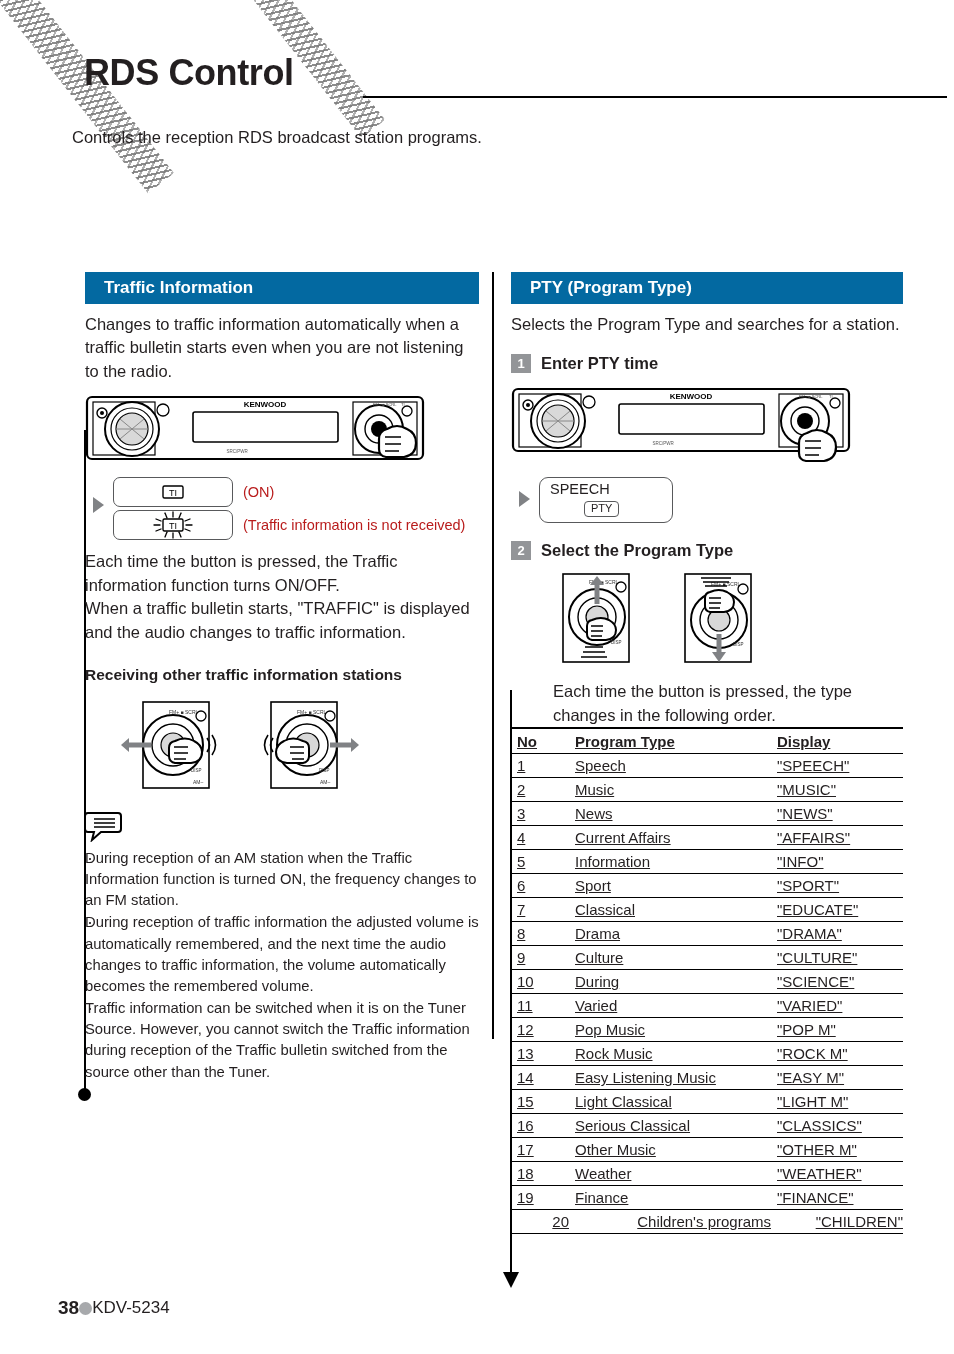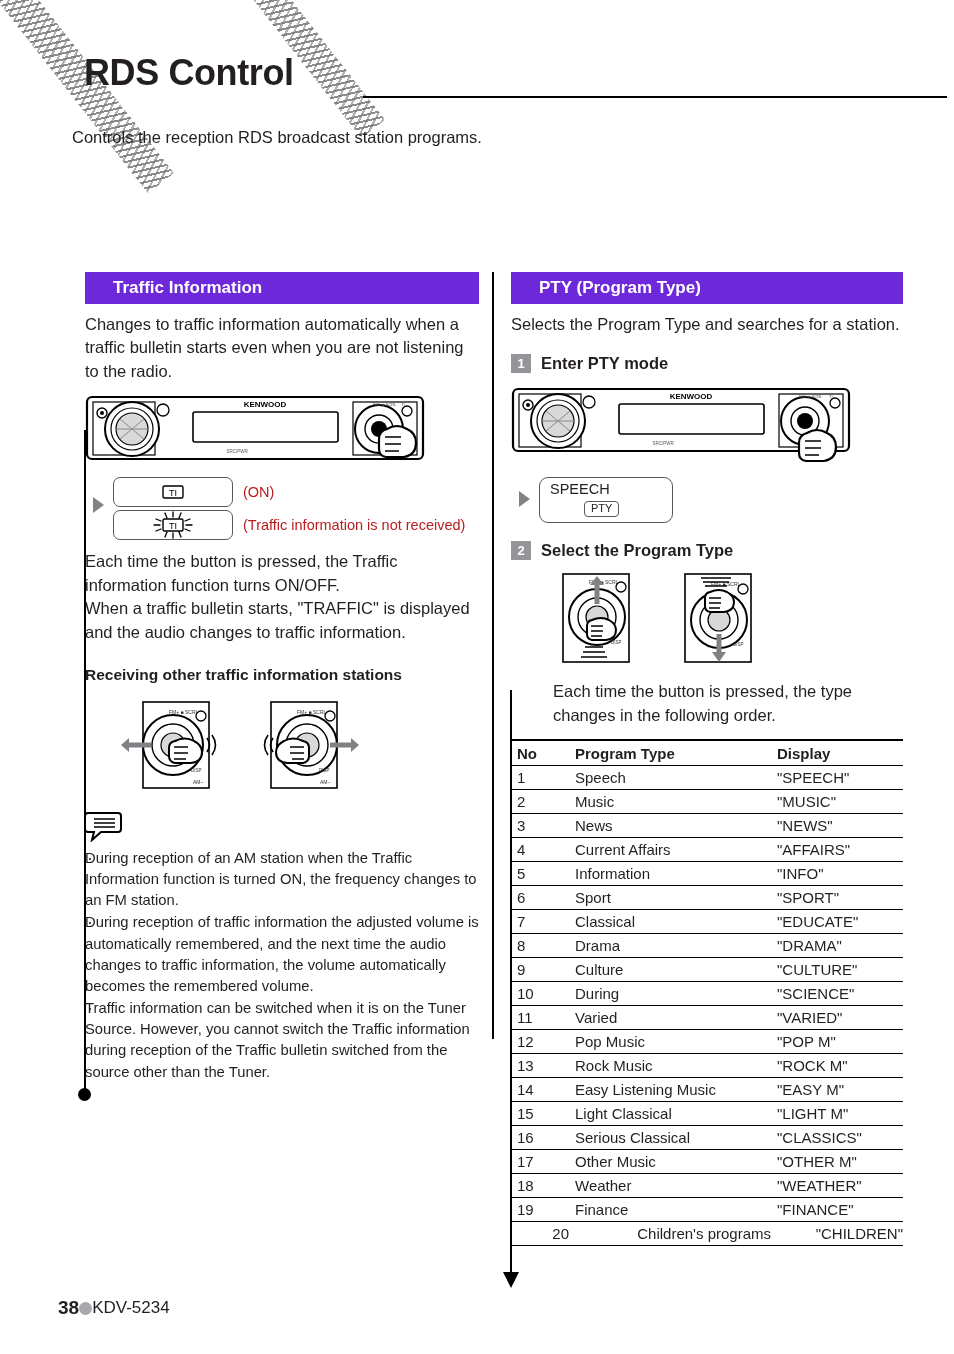--- a/index.html
+++ b/index.html
@@ -77,25 +77,25 @@
   #col-divider {
     position: absolute;
     left: 492px;
     top: 272px;
     width: 2px;
     height: 767px;
     background: #000;
   }
 
   .section-head {
-    background: #6d28d9;
+    background: #0369a1;
     color: #fff;
     font-size: 17px;
     font-weight: bold;
-    padding: 7px 0 8px 28px;
+    padding: 7px 0 8px 19px;
     line-height: 1;
   }
 
   .body-text {
     font-size: 16.5px;
     line-height: 1.42;
     margin-top: 9px;
   }
 
   .sub-head {
@@ -221,24 +221,24 @@
     left: 503px;
     top: 1272px;
     width: 0; height: 0;
     border-left: 8px solid transparent;
     border-right: 8px solid transparent;
     border-top: 16px solid #000;
   }
 
   
   #pty-table {
-    margin-top: 12px;
     border-collapse: collapse;
     width: 392px;
     font-size: 15px;
+    text-decoration: underline;
   }
   #pty-table th {
     text-align: left;
     font-weight: bold;
     font-size: 15px;
     padding: 4px 0 3px 6px;
     border-top: 2.6px solid #000;
     border-bottom: 1.3px solid #000;
   }
   #pty-table td {
@@ -424,21 +424,21 @@
 </div>
 
 <div class="column" id="col-right">
 
   <div class="section-head">PTY (Program Type)</div>
 
   <div class="body-text">Selects the Program Type and searches for a station.</div>
 
   <div class="step-row">
     <div class="step-num">1</div>
-    <div class="step-label">Enter PTY mode</div>
+    <div class="step-label">Enter PTY time</div>
   </div>
 
   <div class="faceplate-wrap" style="margin-top:12px;">
     <svg width="340" height="82" viewBox="0 0 340 82">
       <rect x="2" y="4" width="336" height="62" rx="5" fill="#fff" stroke="#000" stroke-width="2.2"></rect>
       <rect x="8" y="9" width="62" height="53" fill="#fff" stroke="#000" stroke-width="1.2"></rect>
       <circle cx="17" cy="20" r="5" fill="none" stroke="#000" stroke-width="1.4"></circle>
       <circle cx="17" cy="20" r="2" fill="#000"></circle>
       <path d="M29 15 l11 0 l-5.5 8 z" fill="#000"></path>
       <circle cx="47" cy="36" r="27" fill="#fff" stroke="#000" stroke-width="2"></circle>

